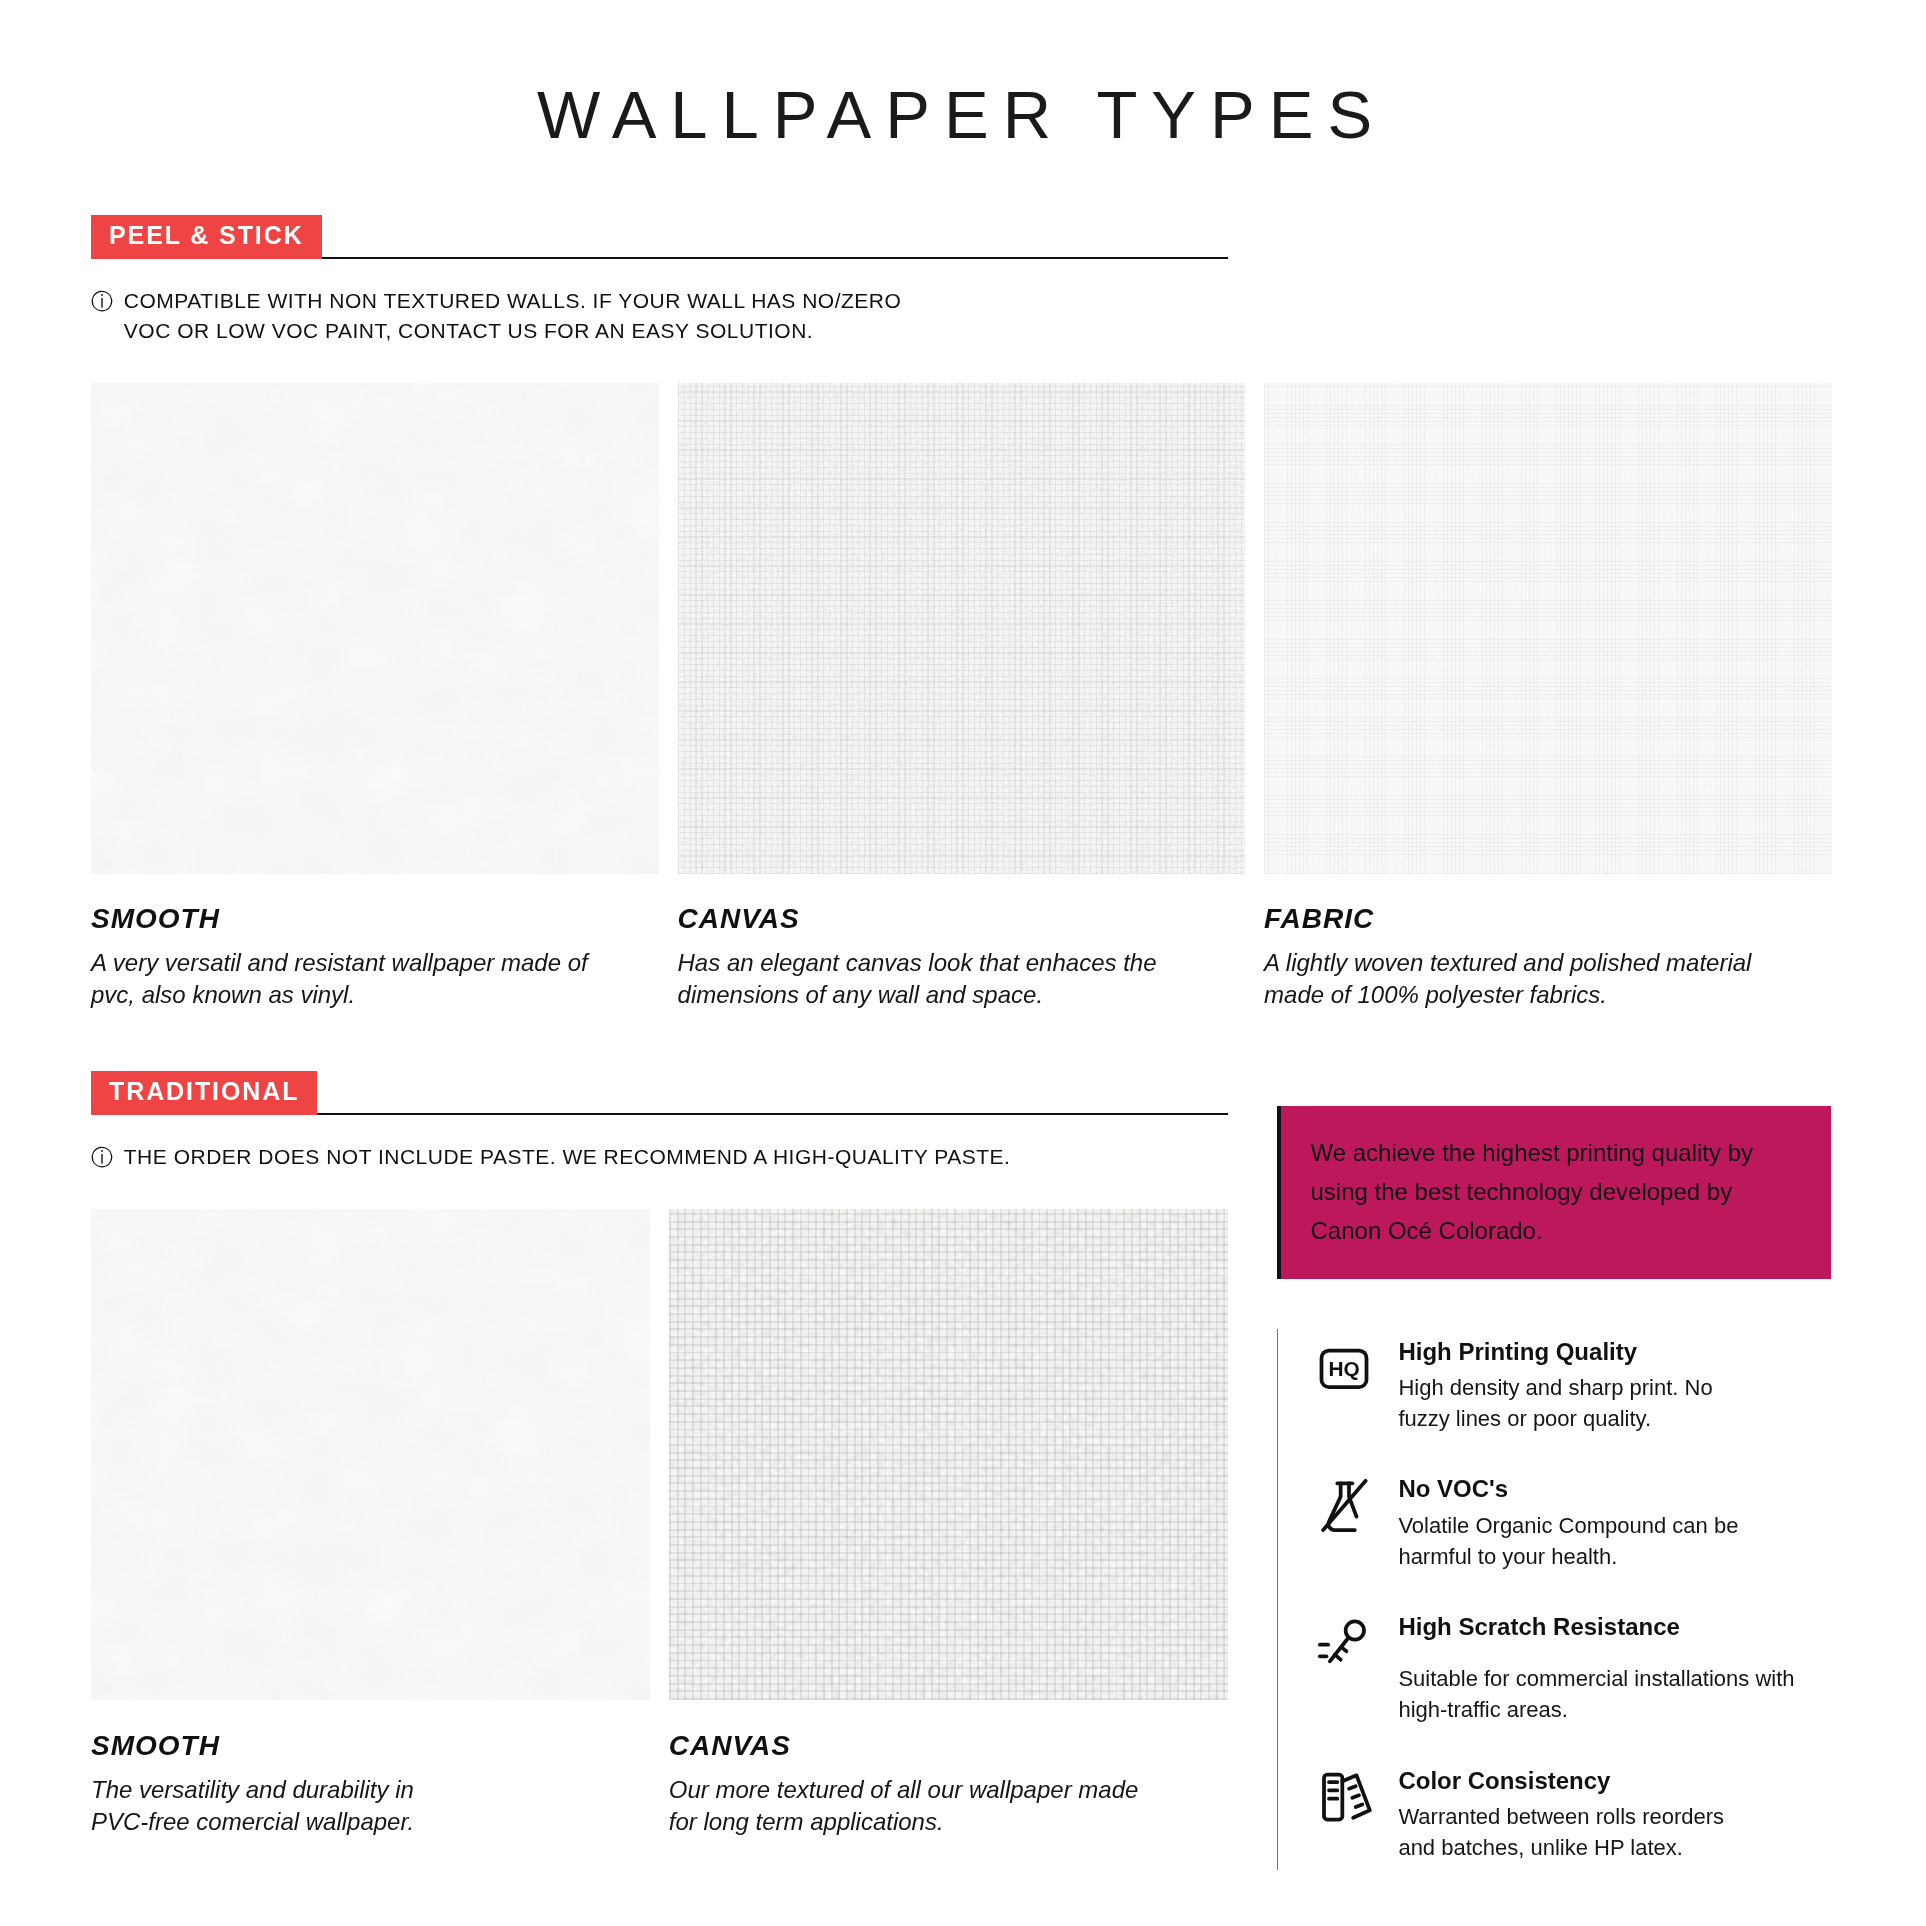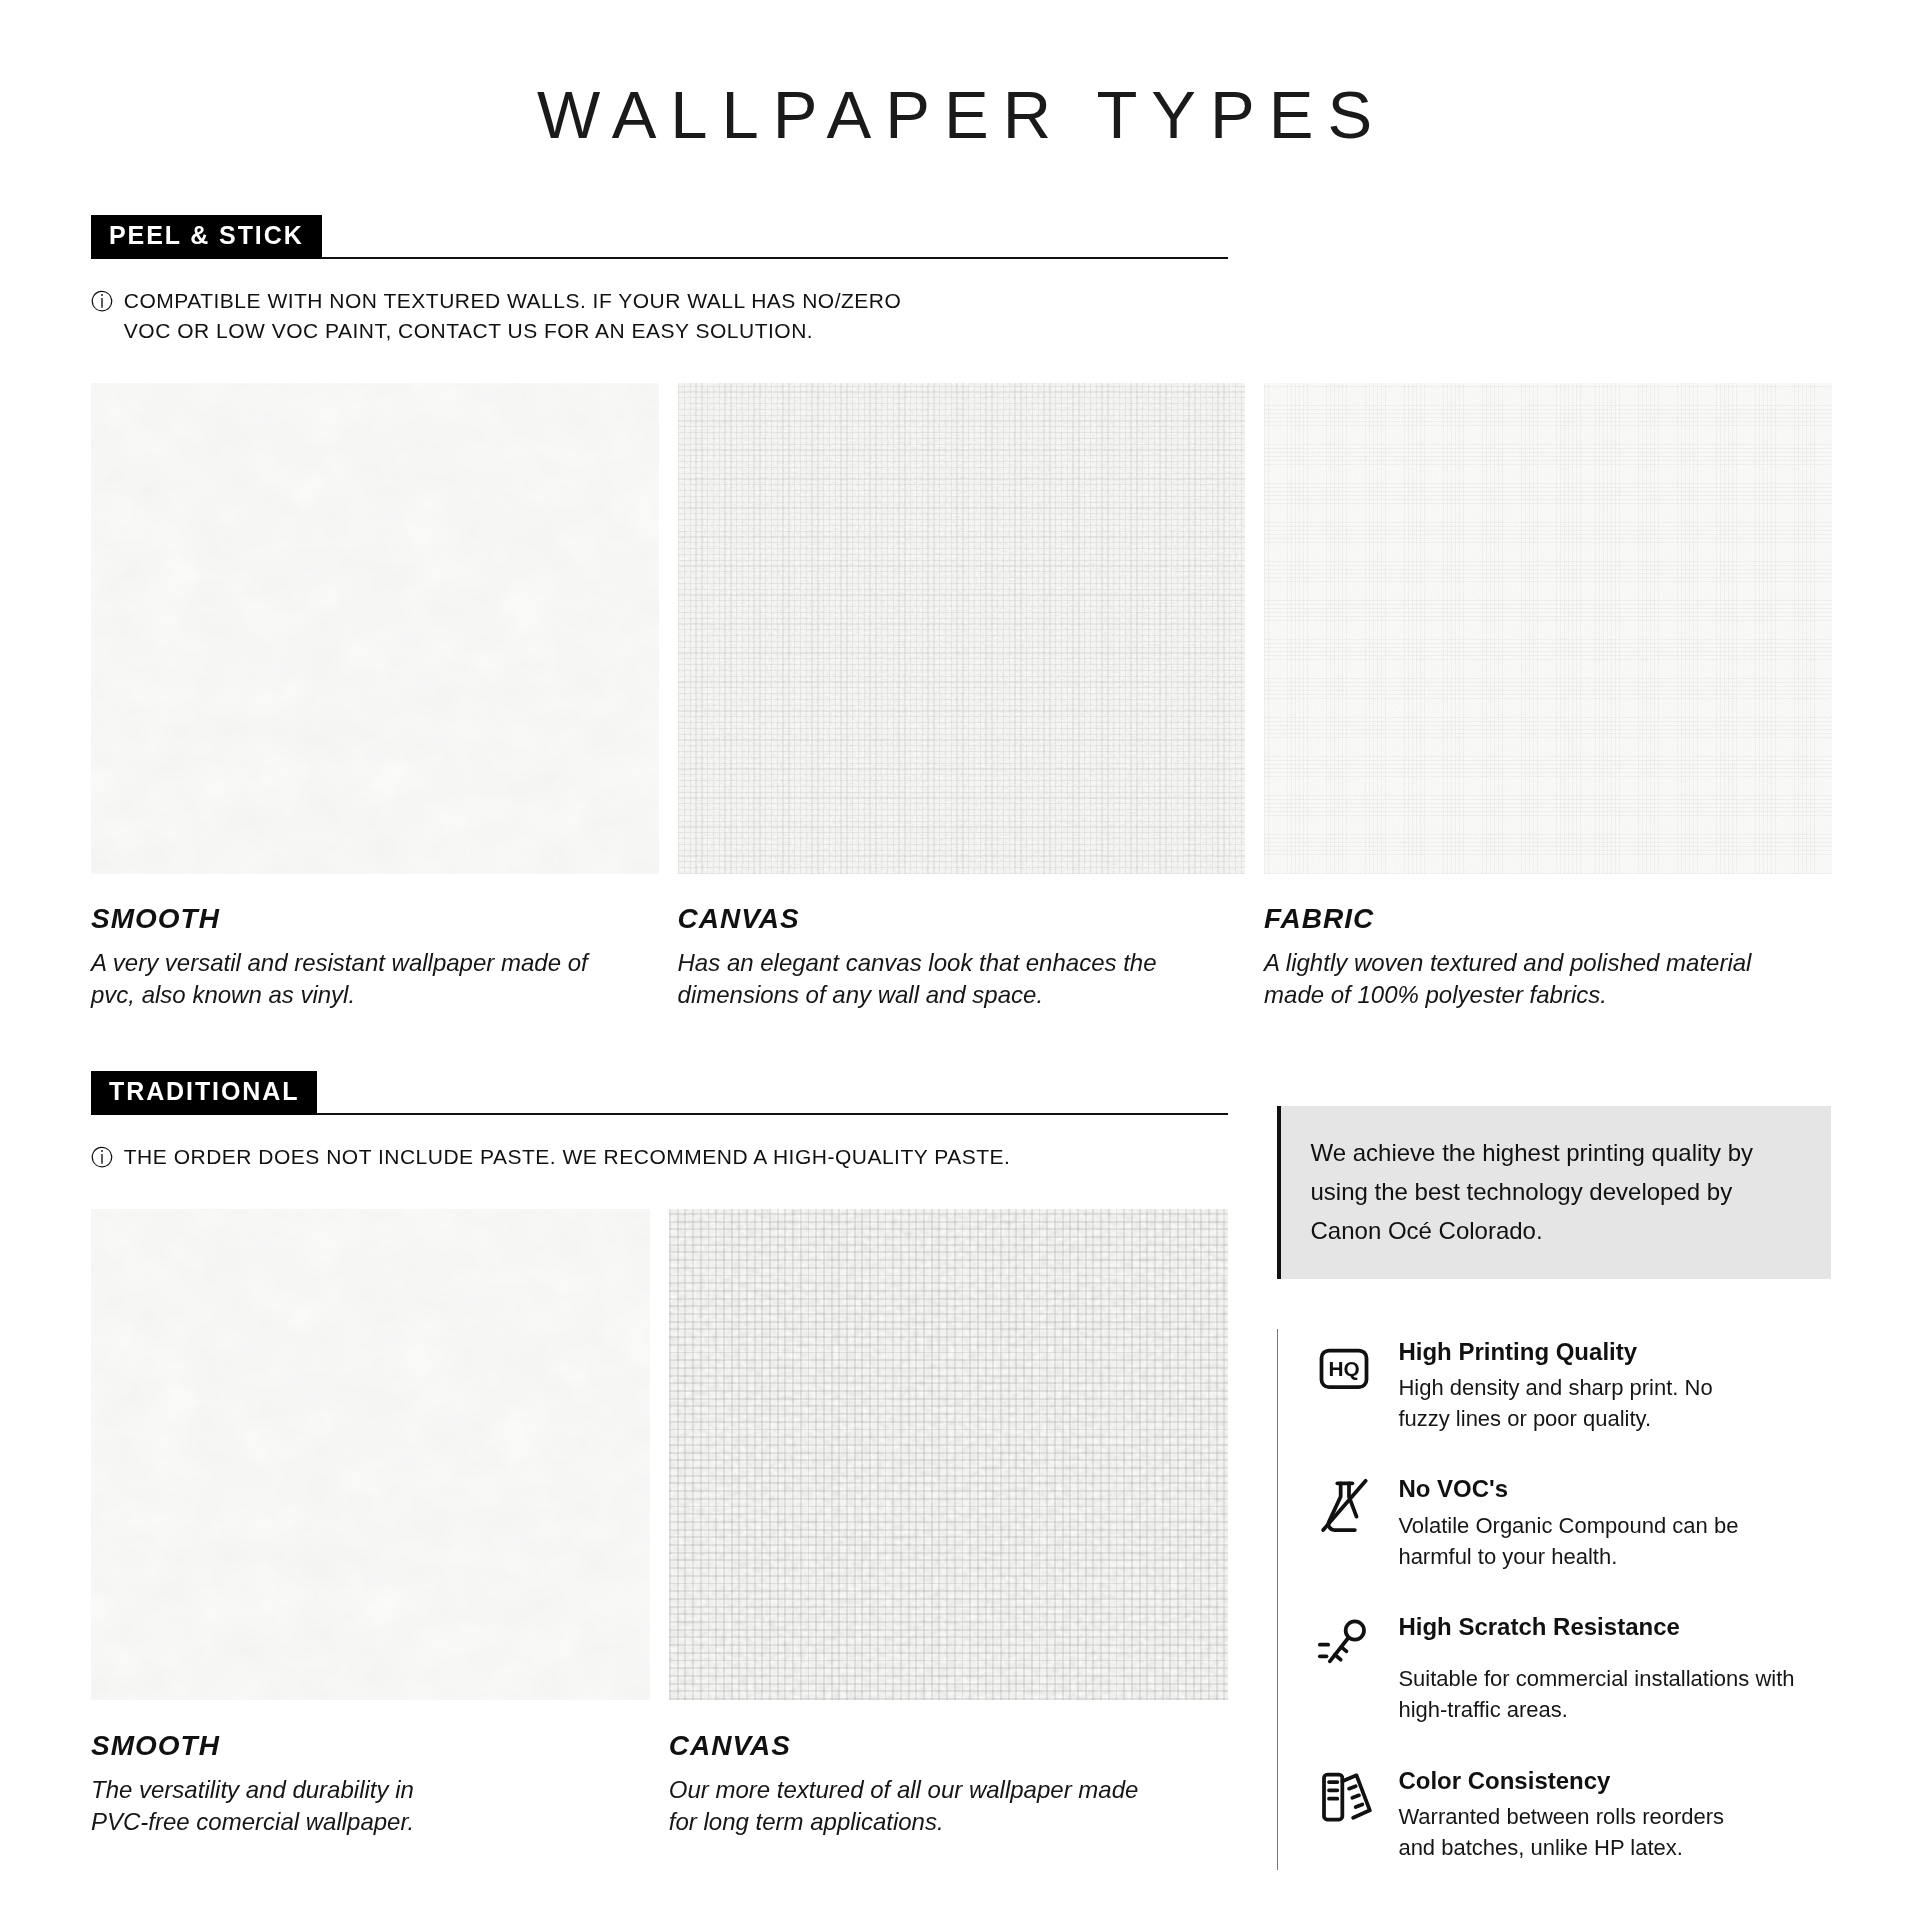--- a/index.html
+++ b/index.html
@@ -3,21 +3,21 @@
 <meta charset="utf-8">
 <style>
   * { margin:0; padding:0; box-sizing:border-box; }
   html, body { width:1926px; height:1926px; background:#ffffff; }
   body { font-family:"Liberation Sans", sans-serif; color:#111; }
   .page { width:1926px; height:1926px; padding:76px 94px 8px 91px; overflow:hidden; position:relative; }
 
   .title { text-align:center; font-size:67px; font-weight:500; letter-spacing:14px; color:#1a1a1a; margin-bottom:62px; white-space:nowrap; }
 
   .sec-header { display:flex; align-items:flex-end; width:1137px; }
-  .sec-label { background:#000000; color:#fff; font-size:25px; font-weight:700; letter-spacing:1.9px; padding:6.4px 18px 8.3px 18px; white-space:nowrap; }
+  .sec-label { background:#ef4444; color:#fff; font-size:25px; font-weight:700; letter-spacing:1.9px; padding:6.4px 18px 8.3px 18px; white-space:nowrap; }
   .sec-rule { flex:1; border-bottom:2.6px solid #111; }
 
   .note { display:flex; gap:10.3px; margin-top:27px; font-size:21px; letter-spacing:0.5px; line-height:1.45; color:#111; }
   .info-icon { font-size:22px; line-height:1.45; }
   .note-line { display:block; }
 
   .swatch-row { display:grid; gap:18.6px; margin-top:36px;font-style:italic; }
   .cols-3 { grid-template-columns:repeat(3, 1fr); }
   .cols-2 { grid-template-columns:repeat(2, 1fr); }
 
@@ -34,21 +34,21 @@
       repeating-linear-gradient(90deg, rgba(100,100,95,0.13) 0 1.9px, rgba(0,0,0,0) 1.9px 7.7px); }
 
   .type-name { margin-top:29.5px; font-size:28px; font-weight:700; letter-spacing:1px; color:#111; }
   .type-desc { margin-top:11.6px; font-size:24px; line-height:1.36; color:#161616; }
   .w-790 { max-width:507px; } .w-860 { max-width:552px; } .w-850 { max-width:546px; }
   .w-590 { max-width:379px; } .w-780 { max-width:501px; }
 
   .bottom-grid { display:grid; grid-template-columns:1137px 554px; column-gap:49px; margin-top:59px; }
 
   .right-col { padding-top:35px; }
-  .quote-box { background:#e5e5e5; border-left:4.5px solid #111; padding:28px 29.5px; font-size:24px; line-height:1.62; color:#111; }
+  .quote-box { background:#be185d; border-left:4.5px solid #111; padding:28px 29.5px; font-size:24px; line-height:1.62; color:#111; }
   .features { margin-top:50px; border-left:1.9px solid #777; padding:9px 0 6.4px 36px; display:flex; flex-direction:column; gap:41px; }
   .feature { display:flex; gap:24.4px; align-items:flex-start; }
   .feature-icon { width:60px; height:60px; flex:0 0 60px; }
   .feature-icon svg { width:100%; height:100%; display:block; }
   .feature-title { font-size:24px; font-weight:700; color:#111; }
   .feature-desc { margin-top:6.4px; font-size:22px; line-height:1.42; color:#161616; }
   .w-560 { max-width:360px; } .w-520 { max-width:334px; } .w-640 { max-width:411px;margin-top:22px; }
 
   .bottom-rule { border-bottom:1.9px solid #555; margin-top:62px; width:1741px; }
 </style>

